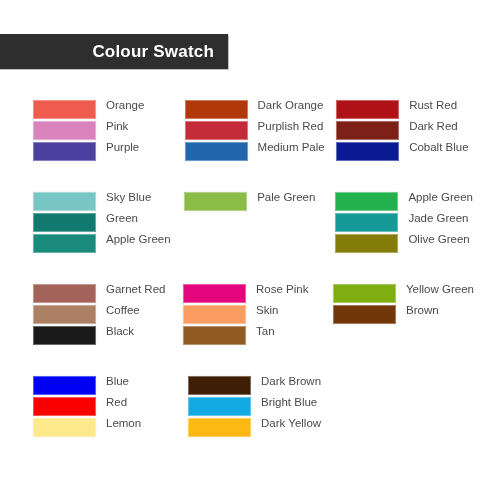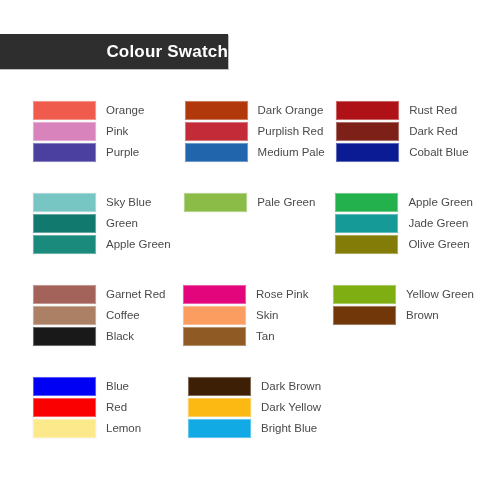--- a/index.html
+++ b/index.html
@@ -26,21 +26,21 @@
     position: absolute;
     left: -4px;
     top: 34px;
     width: 232px;
     height: 35px;
     background: #2e2e2e;
     box-shadow: 1px 1px 0 rgba(0,0,0,0.25);
   }
   #title-text {
     position: absolute;
-    right: 0;
+    right: 14px;
     top: 50%;
     transform: translateY(-50%);
     color: #ffffff;
     font-size: 17px;
     font-weight: bold;
     letter-spacing: 0.2px;
     white-space: nowrap;
   }
 
   
@@ -60,21 +60,21 @@
   .column {
     width: 155px;
     display: flex;
     flex-direction: column;
   }
   .column:last-child { width: 140px; }
 
   .swatch-row {
     display: flex;
     flex-direction: row;
-    align-items: center;
+    align-items: flex-start;
     height: 21px;
   }
   .chip {
     width: 63px;
     height: 19px;
     flex: none;
     box-sizing: border-box;
     border: 1px solid rgba(255,255,255,0.35);
     box-shadow: 0 0 0 0.5px rgba(0,0,0,0.05);
   }
@@ -234,24 +234,24 @@
             <div class="chip" style="background: rgb(251, 233, 140);"></div>
             <span class="chip-label">Lemon</span>
           </div>
         </div>
         <div class="column">
           <div class="swatch-row">
             <div class="chip" style="background: rgb(61, 31, 6);"></div>
             <span class="chip-label">Dark Brown</span>
           </div>
           <div class="swatch-row">
+            <div class="chip" style="background: rgb(17, 170, 229);"></div>
+            <span class="chip-label">Bright Blue</span>
+          </div>
+          <div class="swatch-row">
             <div class="chip" style="background: rgb(253, 185, 19);"></div>
             <span class="chip-label">Dark Yellow</span>
           </div>
-          <div class="swatch-row">
-            <div class="chip" style="background: rgb(17, 170, 229);"></div>
-            <span class="chip-label">Bright Blue</span>
-          </div>
         </div>
       </div>
     </div>
 
 </div>
 
 </body></html>

